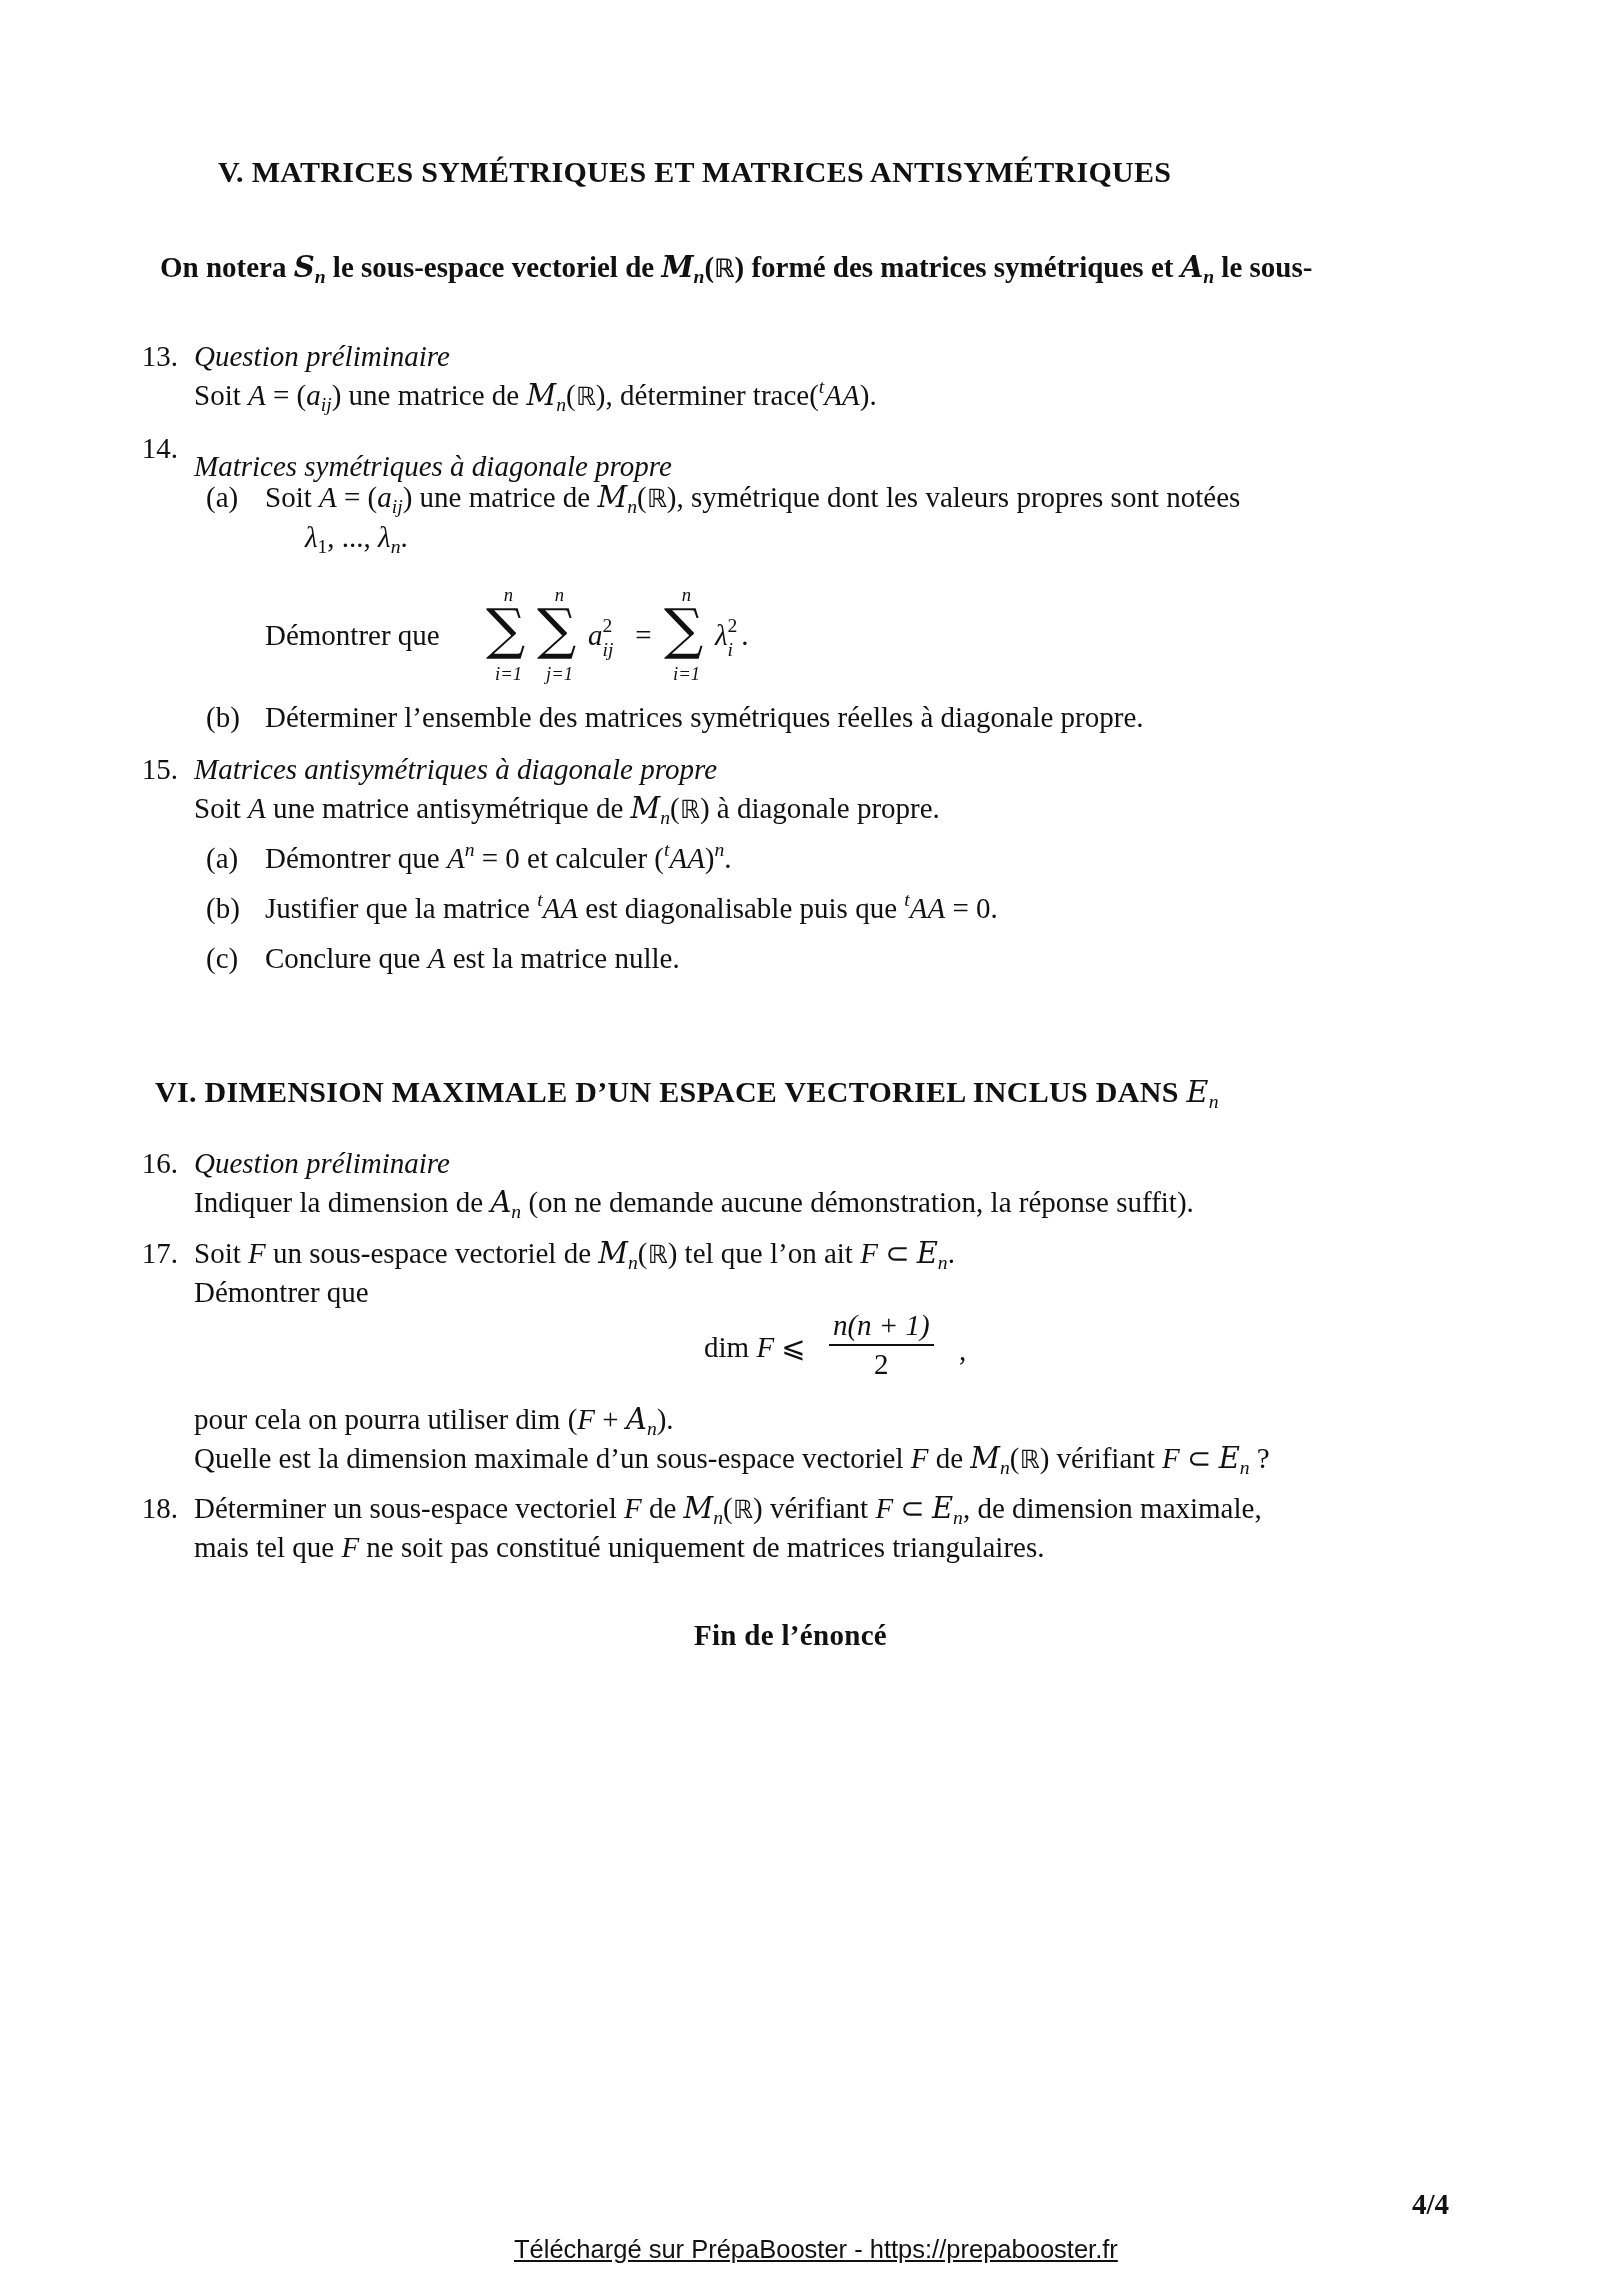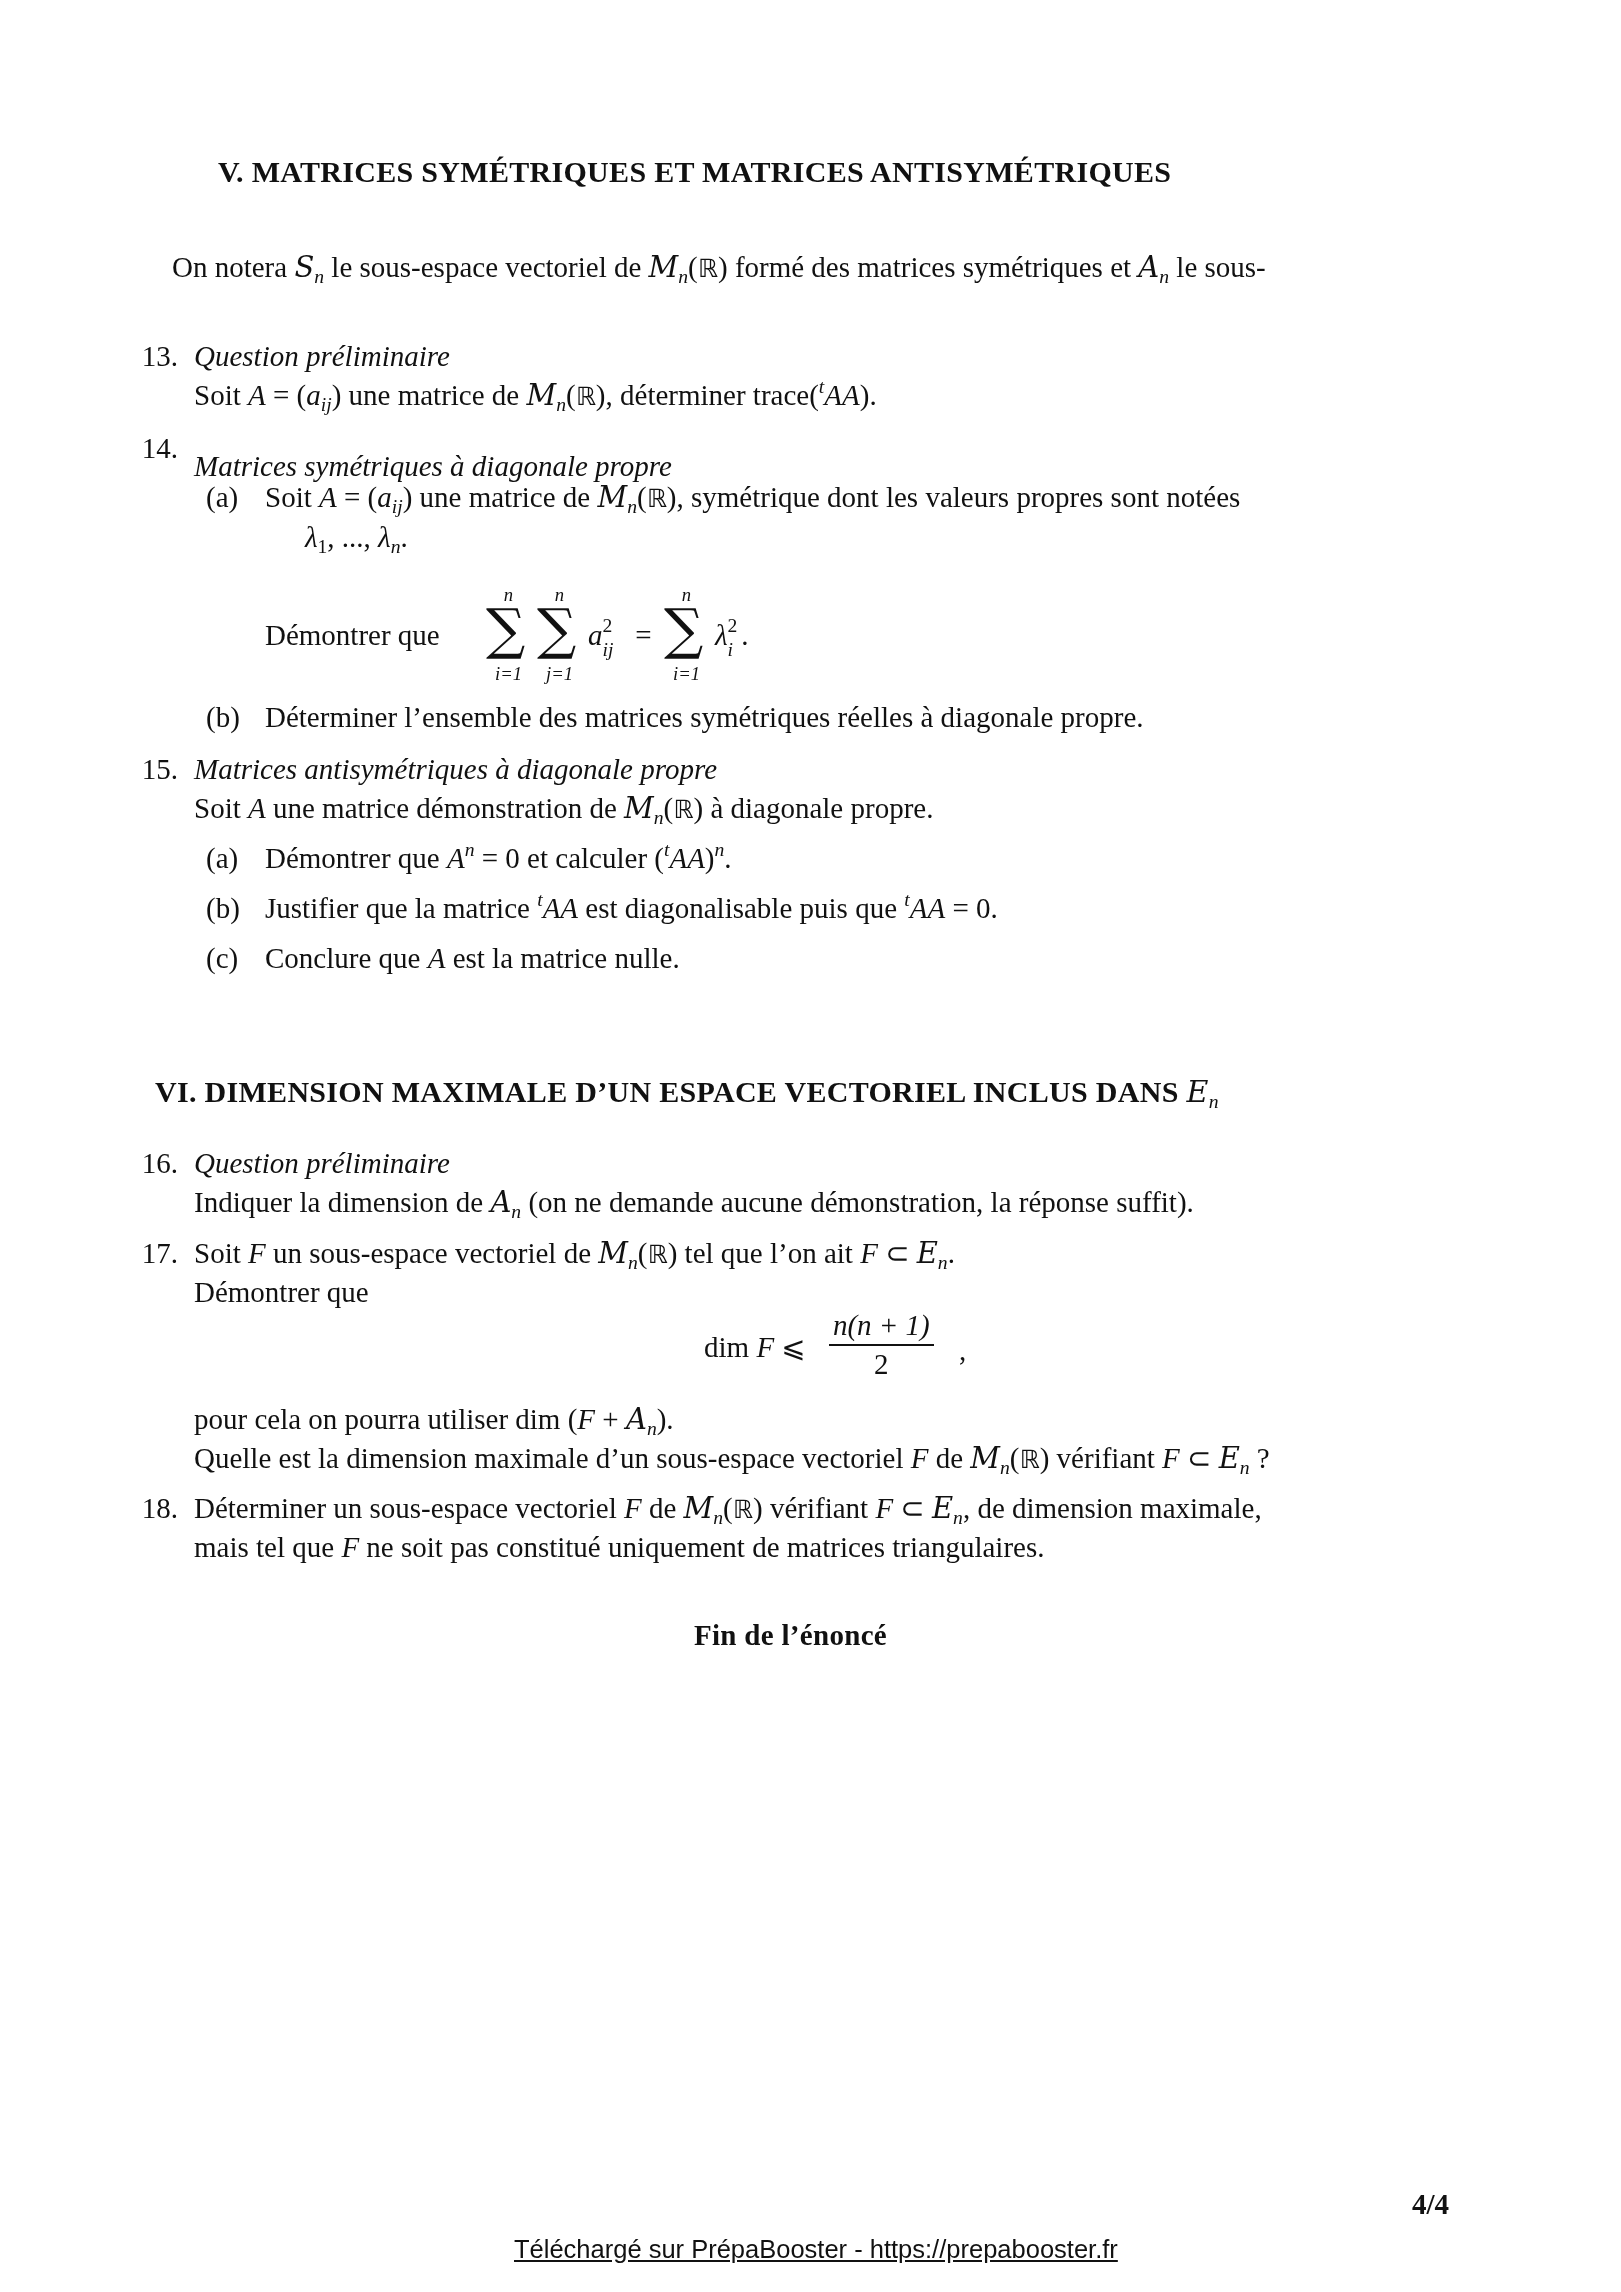--- a/index.html
+++ b/index.html
@@ -22,21 +22,21 @@
   .footer { position:absolute; font-family:"Liberation Sans", sans-serif; font-size:25.5px; white-space:nowrap;text-decoration:underline; }
   .pagenum { position:absolute; font-family:"Liberation Serif", serif; font-weight:bold; font-size:29px; }
 </style>
 </head>
 <body>
 
 <div class="page">
 
   <div class="heading" style="left:218px; top:155px;">V. MATRICES SYMÉTRIQUES ET MATRICES ANTISYMÉTRIQUES</div>
 
-  <div class="txt" style="left:172px; top:248px;">
+  <div class="txt" style="left:160px; top:248px;font-weight:bold;">
     <span>On notera </span><span class="cal">S</span><sub class="it">n</sub><span> le sous-espace vectoriel de </span><span class="cal">M</span><sub class="it">n</sub>(<span class="bb">ℝ</span>)<span> formé des matrices symétriques et </span><span class="cal">A</span><sub class="it">n</sub><span> le sous-</span>
   </div>
 
   <div class="num" style="left:131px; top:337px;">13.</div>
   <div class="txt it" style="left:194px; top:337px;">Question préliminaire</div>
   <div class="txt" style="left:194px; top:376px;">
     <span>Soit </span><span class="it">A</span><span> = (</span><span class="it">a</span><sub class="it">ij</sub><span>) une matrice de </span><span class="cal">M</span><sub class="it">n</sub>(<span class="bb">ℝ</span>)<span>, déterminer trace(</span><sup class="it">t</sup><span class="it">AA</span><span>).</span>
   </div>
 
   <div class="num" style="left:131px; top:429px;">14.</div>
@@ -68,21 +68,21 @@
       <span class="it">λ</span><span style="display:inline-block; position:relative; width:13.7px; height:29px; vertical-align:top;"><span style="position:absolute; left:0; top:-9.8px; font-size:19.6px;">2</span><span class="it" style="position:absolute; left:0; top:13.7px; font-size:19.6px;">i</span></span><span>.</span>
     </div>
   </div>
 
   <div class="txt" style="left:206px; top:698px;">(b)</div>
   <div class="txt" style="left:265px; top:698px;text-align:center;">Déterminer l’ensemble des matrices symétriques réelles à diagonale propre.</div>
 
   <div class="num" style="left:131px; top:750px;">15.</div>
   <div class="txt it" style="left:194px; top:750px;">Matrices antisymétriques à diagonale propre</div>
   <div class="txt" style="left:194px; top:789px;">
-    <span>Soit </span><span class="it">A</span><span> une matrice démonstration de </span><span class="cal">M</span><sub class="it">n</sub>(<span class="bb">ℝ</span>)<span> à diagonale propre.</span>
+    <span>Soit </span><span class="it">A</span><span> une matrice antisymétrique de </span><span class="cal">M</span><sub class="it">n</sub>(<span class="bb">ℝ</span>)<span> à diagonale propre.</span>
   </div>
 
   <div class="txt" style="left:206px; top:839px;">(a)</div>
   <div class="txt" style="left:265px; top:839px;">
     <span>Démontrer que </span><span class="it">A</span><sup class="it">n</sup><span> = 0 et calculer (</span><sup class="it">t</sup><span class="it">AA</span><span>)</span><sup class="it">n</sup><span>.</span>
   </div>
 
   <div class="txt" style="left:206px; top:889px;">(b)</div>
   <div class="txt" style="left:265px; top:889px;">
     <span>Justifier que la matrice </span><sup class="it">t</sup><span class="it">AA</span><span> est diagonalisable puis que </span><sup class="it">t</sup><span class="it">AA</span><span> = 0.</span>

